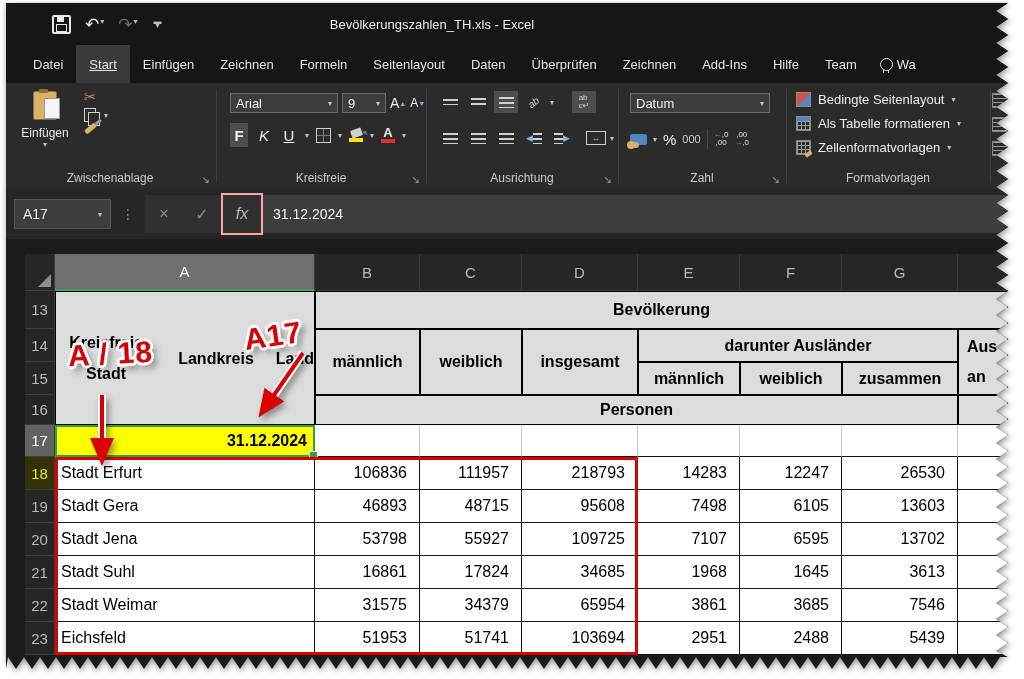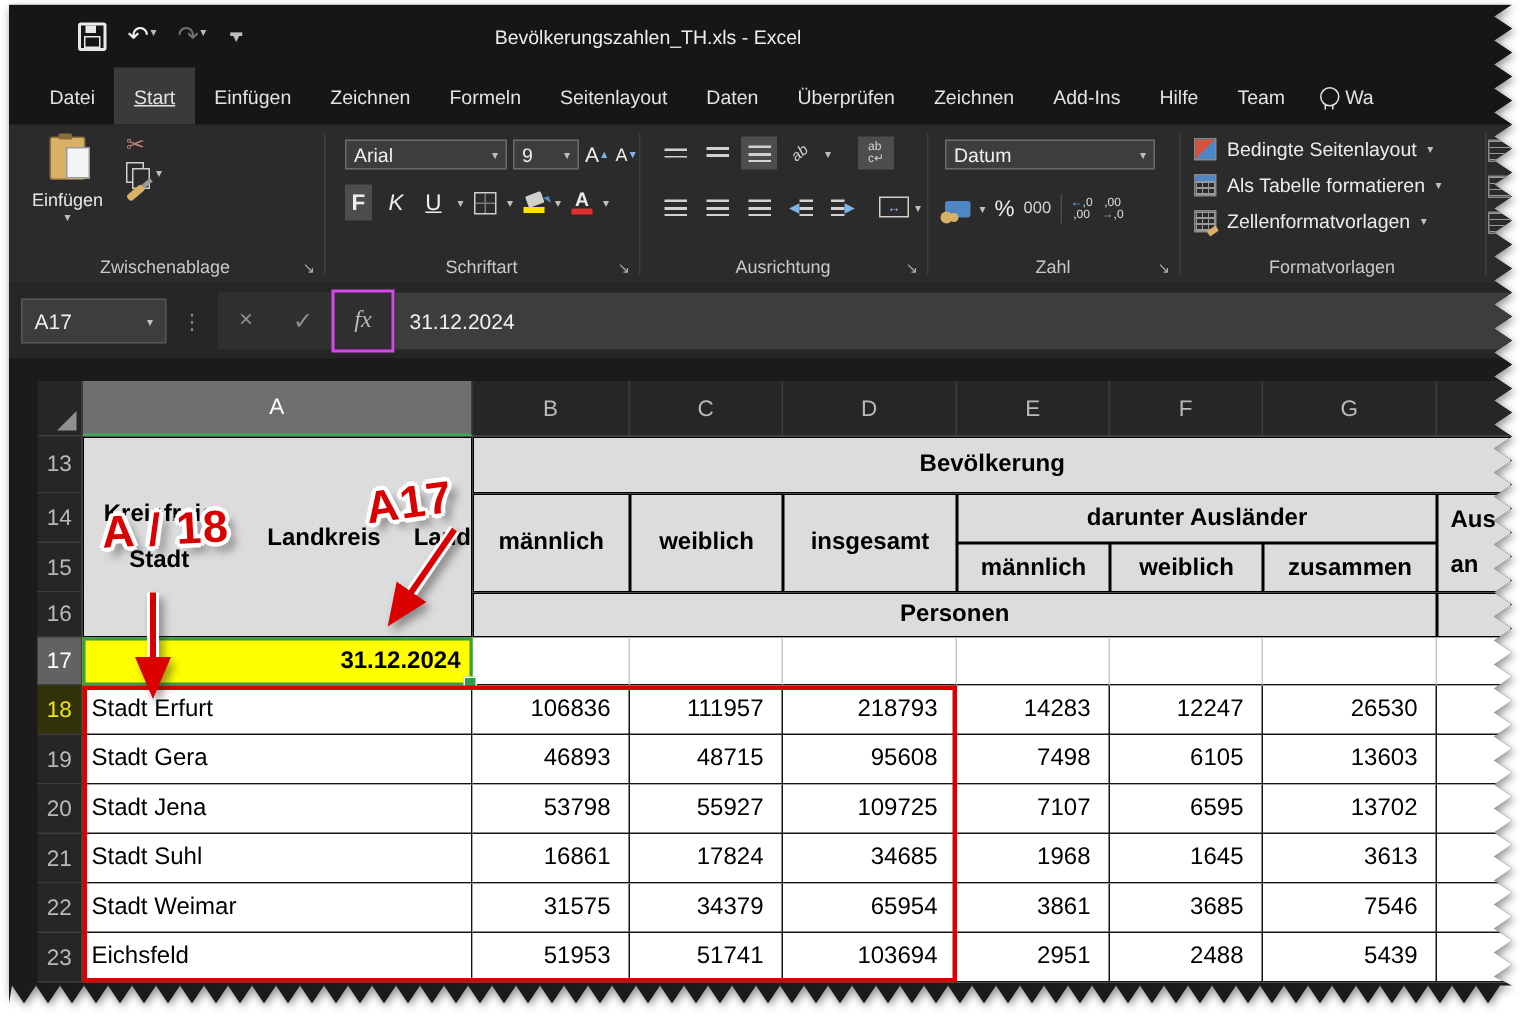--- a/index.html
+++ b/index.html
@@ -85,21 +85,21 @@
   .csicon:after{content:"";position:absolute;right:-2px;bottom:-2px;width:7px;height:4px;background:#d8b066;transform:rotate(-35deg);}
   .cells-partial{position:absolute;right:0px;top:10px;display:flex;flex-direction:column;gap:9px;}
   .cpi{width:14px;height:13px;border:1px solid #8a8a8a;background:repeating-linear-gradient(to bottom,#9a9a9a 0 1px,transparent 1px 4px);}
 
   
   .fbar{position:absolute;left:0;top:186px;width:100%;height:50px;background:#262626;display:flex;align-items:center;color:#ececec;}
   .namebox{margin-left:8px;width:97px;height:30px;background:#3d3d3d;border:1px solid #565656;display:flex;align-items:center;justify-content:space-between;padding:0 8px;box-sizing:border-box;font-size:14px;}
   .fdots{margin:0 10px;color:#8f8f8f;font-size:14px;letter-spacing:0;}
   .fbtns{display:flex;align-items:center;height:38px;background:#303030;}
   .fbtn{width:38px;height:38px;display:flex;align-items:center;justify-content:center;color:#8f8f8f;font-size:16px;}
-  .fx-box{border:2px solid #d946ef;color:#b9b9b9;font-style:italic;font-family:Liberation Serif, serif;}
+  .fx-box{border:2px solid #fca5a5;color:#b9b9b9;font-style:italic;font-family:Liberation Sans, sans-serif;}
   .finput{flex:1;height:38px;background:#3d3d3d;margin-right:0;display:flex;align-items:center;padding-left:10px;font-size:14px;color:#f2f2f2;}
   .gapstrip{position:absolute;left:0;top:236px;width:100%;height:15px;background:#1b1b1b;}
 
   
   .sheet{position:absolute;left:19px;top:251px;display:grid;
      grid-template-columns:30px 260px 105px 102px 116px 102px 102px 116px 50px;
      grid-template-rows:37px 38px 33px 33px 30px 32px repeat(6,33px);}
   .ch,.rh{background:#262626;color:#b9b9b9;display:flex;align-items:center;justify-content:center;font-size:15px;border-right:1px solid #3d3d3d;border-bottom:1px solid #3d3d3d;box-sizing:border-box;}
   .ch.sel{background:#6f6f6f;color:#fff;border-bottom:2px solid #3fa557;}
   .rh.sel{background:#626262;color:#fff;}
@@ -216,21 +216,21 @@
                 <span class="bucket"></span>
                 <span class="bar" style="background:#ffe100"></span>
               </span>
           <span class="chev">▾</span>
           <span class="colorbar" style="color:#ededed;font-weight:bold;font-size:13px">
                 <span>A</span>
                 <span class="bar" style="background:#e03030"></span>
               </span>
           <span class="chev">▾</span>
         </div>
-        <div class="grp-label">Schriftart</div>
+        <div class="grp-label">Kreisfreie</div>
         <span class="launcher">↘</span>
       </div>
       <div class="gdiv" style="left:420px"></div>
 
       <div class="grp" style="left:422px;width:188px">
         <div class="alignrow" style="left:10px;top:8px">
           <span class="abox">
                 <span class="bars" style="height:6px"></span>
               </span>
           <span class="abox">

